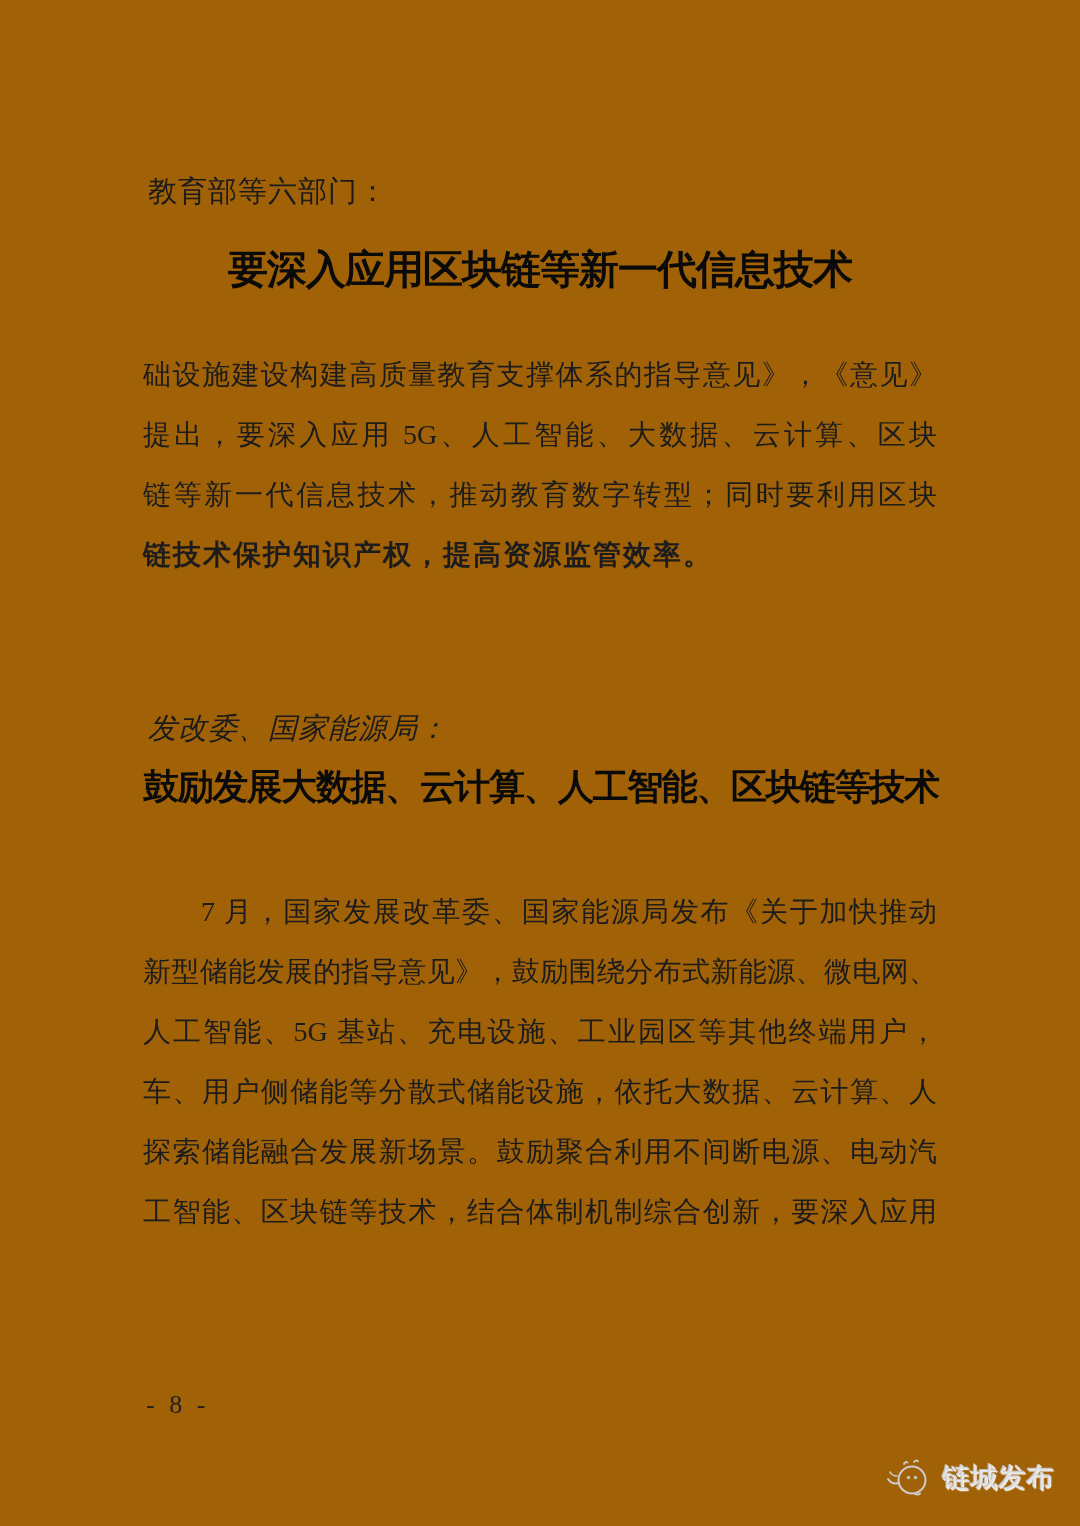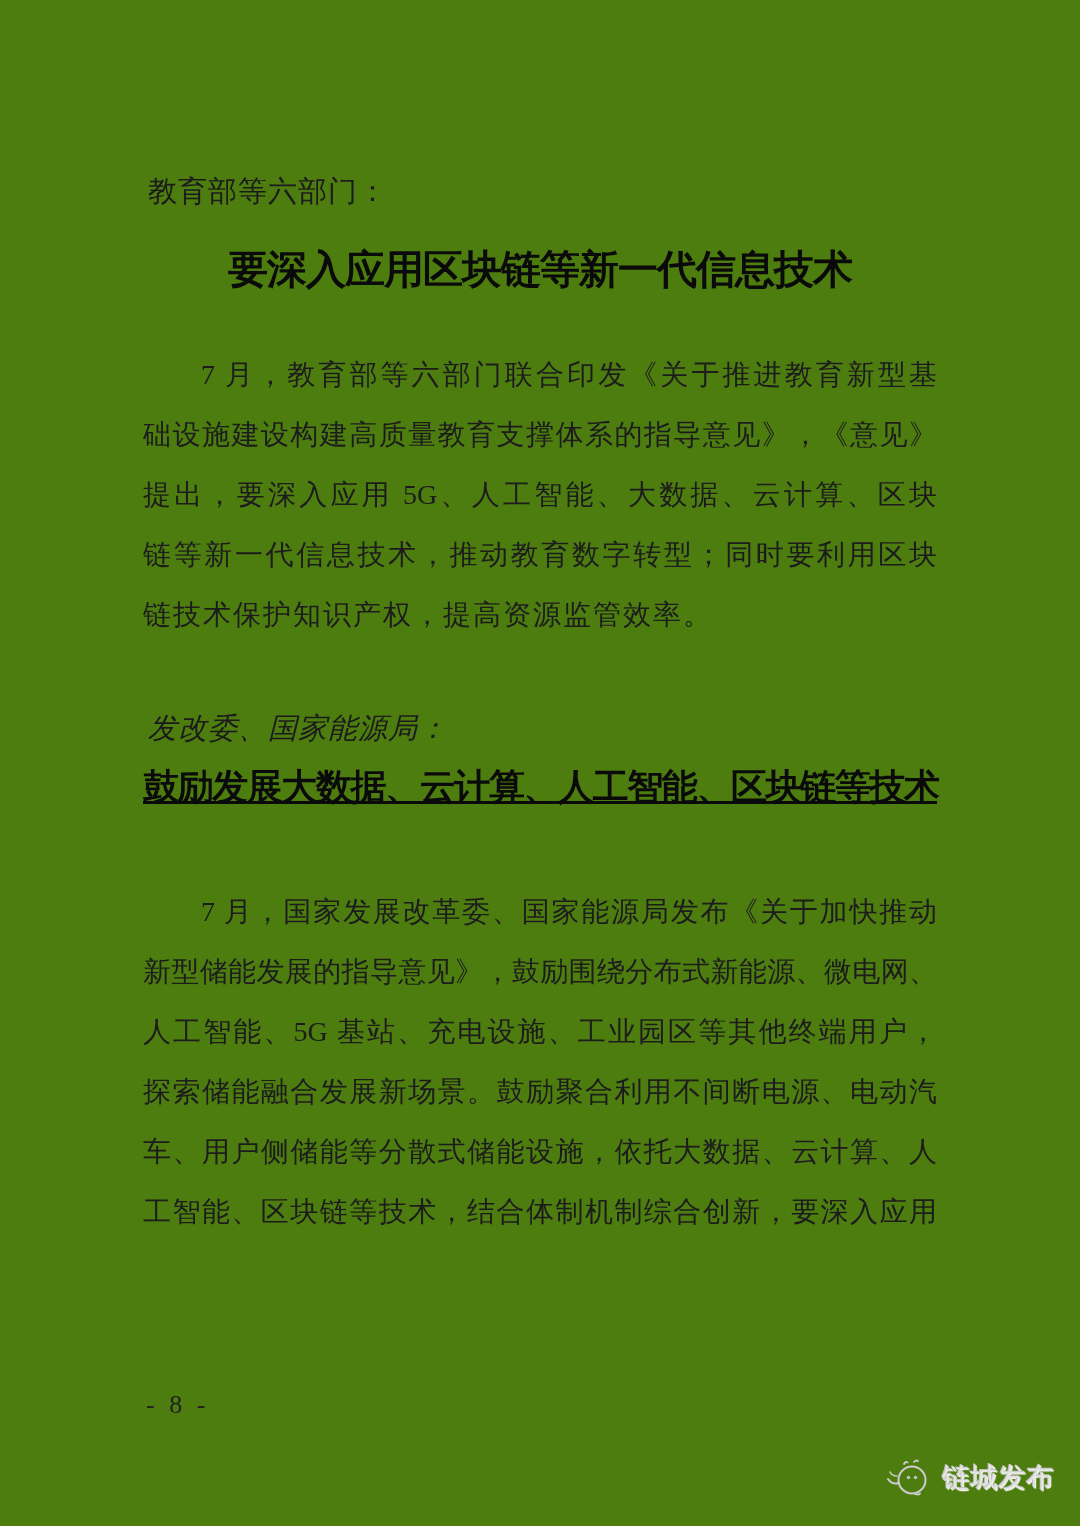--- a/index.html
+++ b/index.html
@@ -1,20 +1,20 @@
 <!DOCTYPE html>
 <html lang="zh"><head>
 <meta charset="utf-8">
 <style>
   html,body{margin:0;padding:0;background:#ffffff;}
   .page{
     position:relative;
     width:1080px;
     height:1526px;
-    background:#4d7c0f;
+    background:#a16207;
     overflow:hidden;
     font-family:"Liberation Serif","DejaVu Serif",serif;
     color:#1f1f1f;
   }
   
   .kicker{
     position:absolute;
     left:148px;
     font-family:"Liberation Sans","DejaVu Sans",sans-serif;
     font-weight:500;
@@ -43,21 +43,20 @@
     letter-spacing:-1px;
     text-align:center;
     margin-top:20px;
   }
   .doc-title-2{
     top:769px;
     font-size:36px;
     letter-spacing:-3px;
     text-align:justify;
     text-align-last:justify;
-    text-decoration:underline;
   }
   
   .para{
     position:absolute;
     left:143px;
     width:794px;
   }
   .para-1{top:345px;}
   .para-2{top:882px;}
   .line{
@@ -68,20 +67,21 @@
     text-align:justify;
     text-align-last:justify;
     white-space:nowrap;
     overflow:visible;
   }
   .line.indent{padding-left:58px;width:736px;}
   .line.last{
     text-align:left;
     text-align-last:left;
     letter-spacing:2px;
+    font-weight:bold;
   }
   
   .page-number{
     position:absolute;
     left:146px;
     top:1392px;
     font-size:26px;
     letter-spacing:4px;
     color:#222222;
     line-height:1;
@@ -109,37 +109,36 @@
 </head>
 <body>
 
 <div class="page">
 
   <div class="kicker kicker-1">教育部等六部门：</div>
 
   <div class="doc-title doc-title-1">要深入应用区块链等新一代信息技术</div>
 
   <div class="para para-1">
-    <div class="line indent">7 月，教育部等六部门联合印发《关于推进教育新型基</div>
     <div class="line">础设施建设构建高质量教育支撑体系的指导意见》，《意见》</div>
     <div class="line">提出，要深入应用 5G、人工智能、大数据、云计算、区块</div>
     <div class="line">链等新一代信息技术，推动教育数字转型；同时要利用区块</div>
     <div class="line last">链技术保护知识产权，提高资源监管效率。</div>
   </div>
 
   <div class="kicker kicker-2">发改委、国家能源局：</div>
 
   <div class="doc-title doc-title-2">鼓励发展大数据、云计算、人工智能、区块链等技术</div>
 
   <div class="para para-2">
     <div class="line indent">7 月，国家发展改革委、国家能源局发布《关于加快推动</div>
     <div class="line">新型储能发展的指导意见》，鼓励围绕分布式新能源、微电网、</div>
     <div class="line">人工智能、5G 基站、充电设施、工业园区等其他终端用户，</div>
+    <div class="line">车、用户侧储能等分散式储能设施，依托大数据、云计算、人</div>
     <div class="line">探索储能融合发展新场景。鼓励聚合利用不间断电源、电动汽</div>
-    <div class="line">车、用户侧储能等分散式储能设施，依托大数据、云计算、人</div>
     <div class="line">工智能、区块链等技术，结合体制机制综合创新，要深入应用</div>
   </div>
 
   <div class="page-number">- 8 -</div>
 
   <div class="watermark">
     <svg class="watermark-logo" width="50" height="46" viewBox="0 0 50 46" fill="none" xmlns="http://www.w3.org/2000/svg">
 
       <circle cx="28" cy="25" r="13.5" stroke="#cccccc" stroke-width="2" fill="none"></circle>
 

